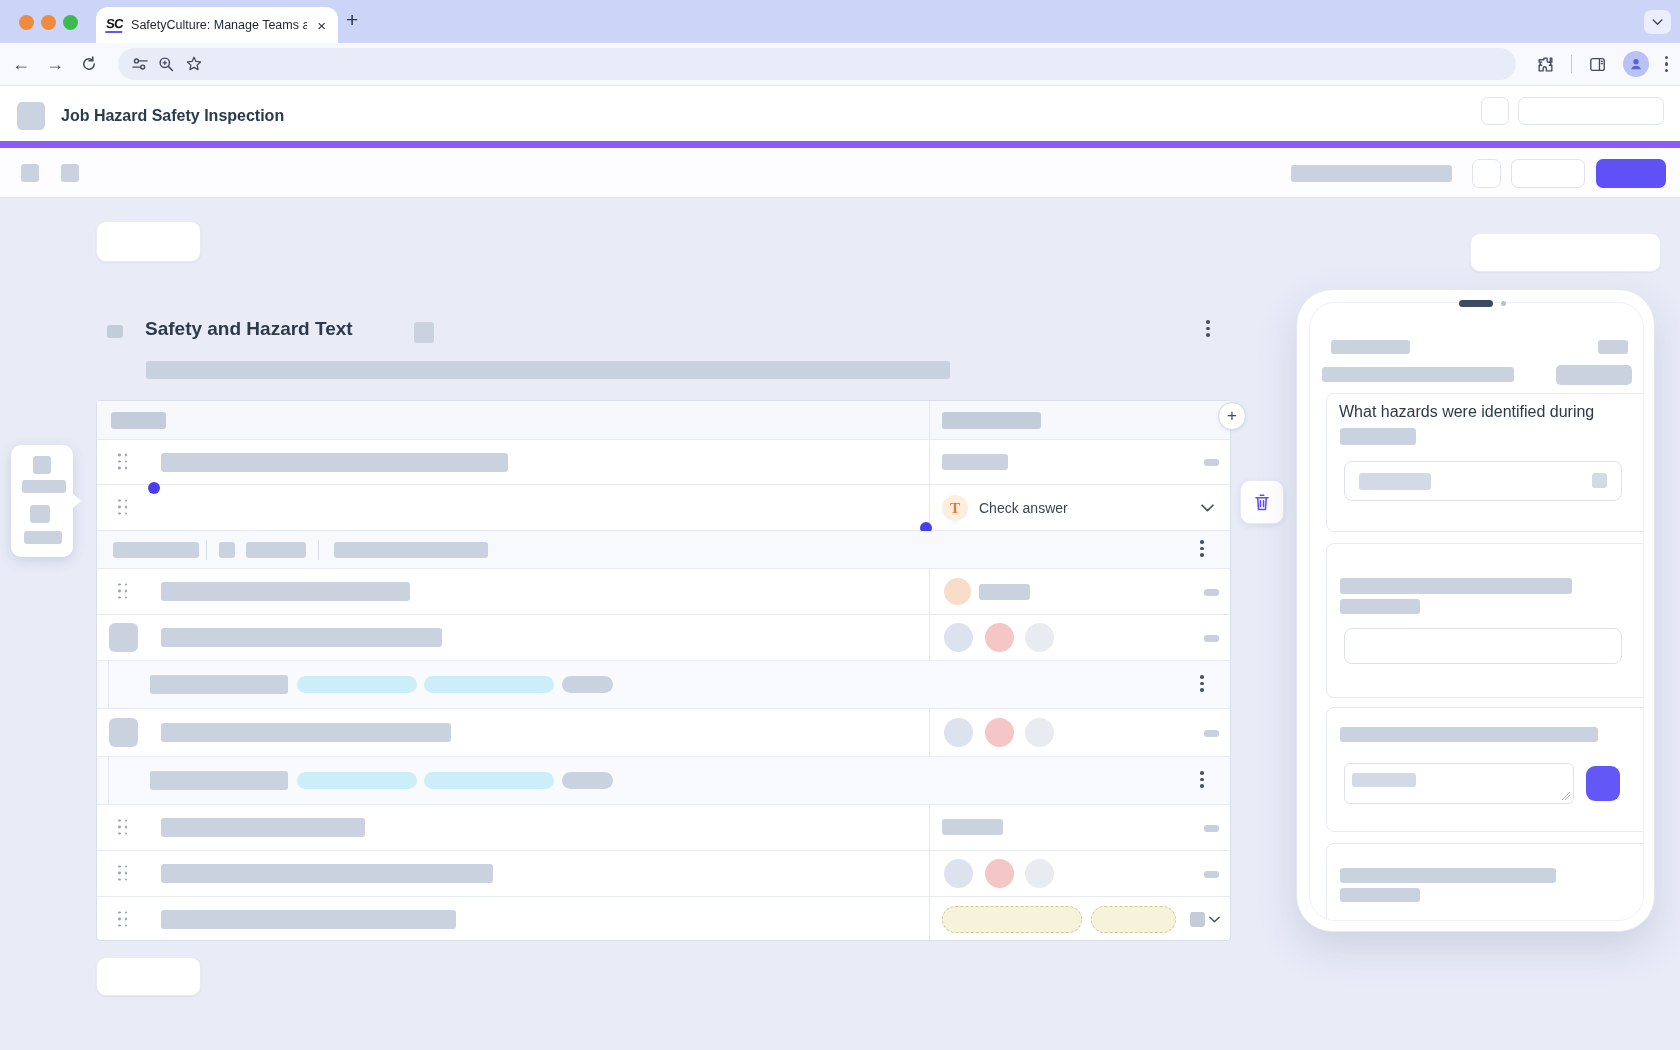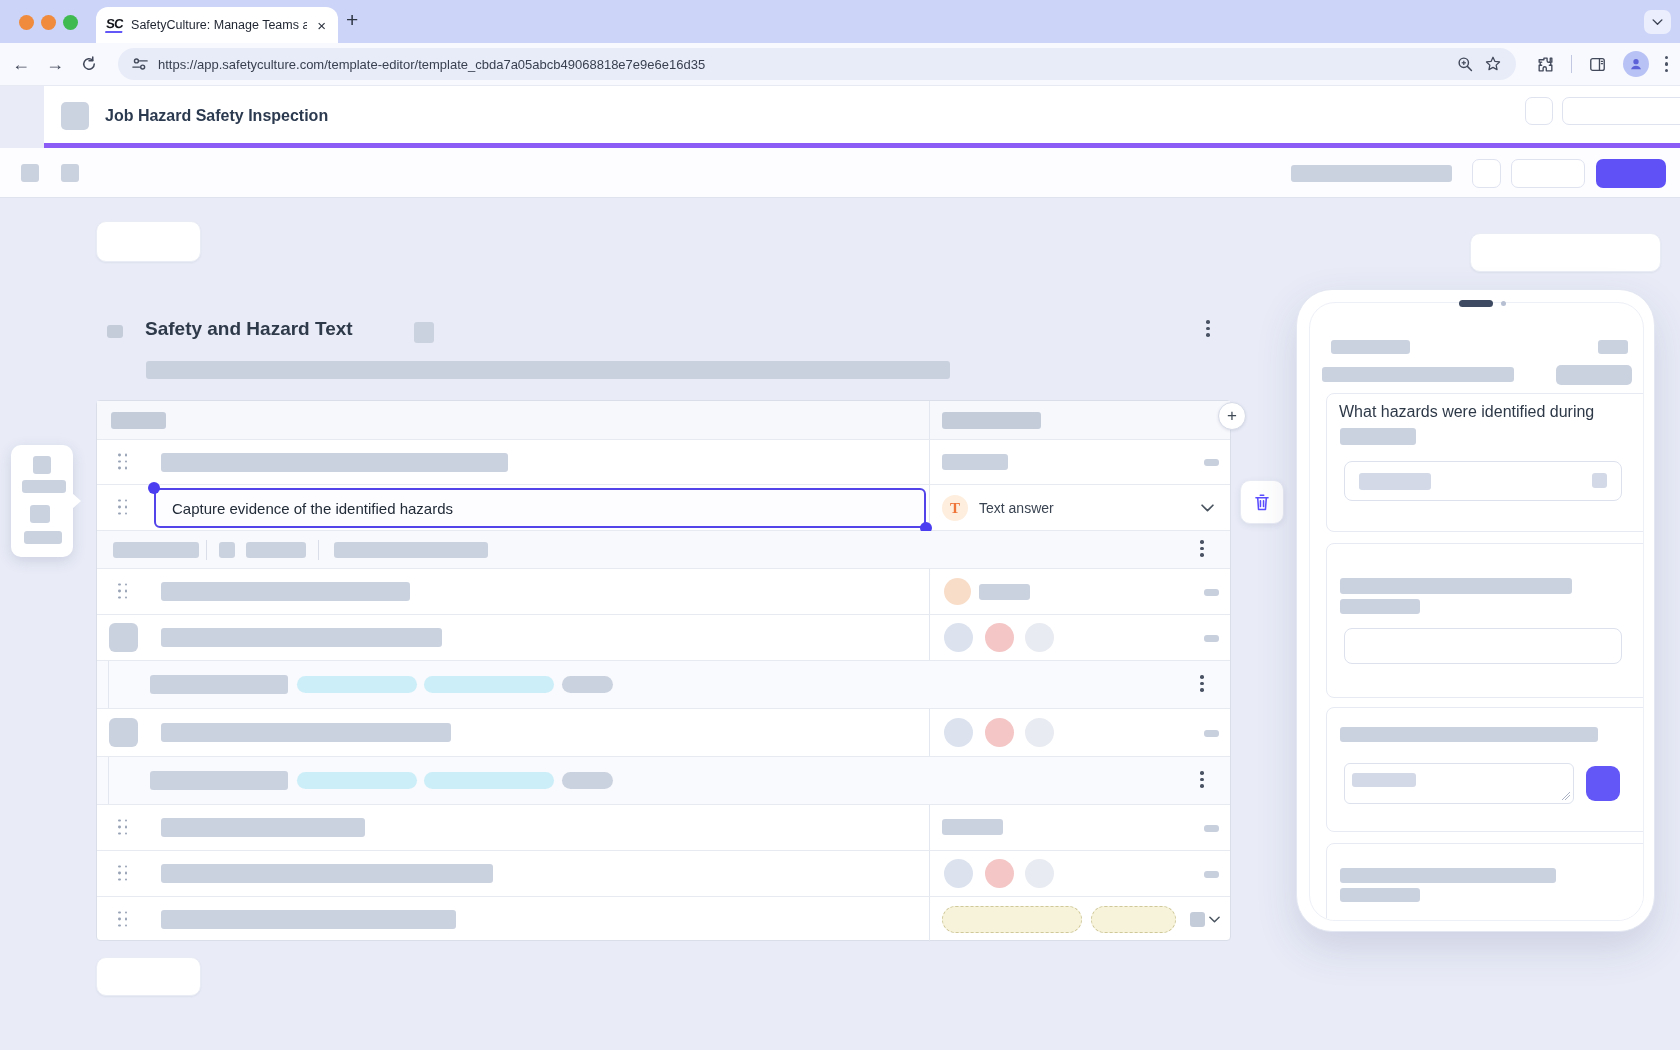--- a/index.html
+++ b/index.html
@@ -33,21 +33,21 @@
   .navic { font-size:18px; color:#42495a; line-height:1; }
   .urlbar { flex:1; height:32px; background:#e8ecf8; border-radius:16px; display:flex; align-items:center;
             padding:0 14px; gap:10px; margin:0 4px; }
   .url-text { flex:1; font-size:13px; color:#394050; white-space:nowrap; overflow:hidden; }
   .tb-divider { width:1px; height:18px; background:#c2c8e2; }
   .avatar { width:26px; height:26px; border-radius:50%; background:#b9c2f4; display:flex; align-items:center; justify-content:center; }
   .kebab { display:flex; flex-direction:column; gap:3px; align-items:center; }
   .kebab i { width:3.5px; height:3.5px; border-radius:50%; background:#4a5364; display:block; }
 
   
-  .app-header { position:relative; height:62px; background:#fff; border-bottom:5px solid #8b5cf6;margin-left:44px; }
+  .app-header { position:relative; height:62px; background:#fff; border-bottom:7px solid #8b5cf6; }
   .logo-sq { left:17px; top:16px; width:28px; height:28px; background:#ccd3e0; border-radius:5px; }
   .tpl-title { left:61px; top:21px; font-size:16px; font-weight:700; color:#2c3a50; }
   .segmented { left:641px; top:14px; width:399px; height:34px; border:1px solid #dbdff2; border-radius:9px;
                background:#fff; display:flex; padding:3px; }
   .seg-active { width:196px; background:#dde2fd; border-radius:6px; color:#5a4ce0; font-weight:700;
                 font-size:14px; display:flex; align-items:center; justify-content:center; }
   .seg-rest { flex:1; display:flex; align-items:center; justify-content:center; }
   .ghost-sq { background:#fff; border:1px solid #dfe3f0; border-radius:7px; }
 
   
@@ -141,21 +141,20 @@
       <path d="M19 12a7 7 0 1 1-2.05-4.95" fill="none" stroke="#42495a" stroke-width="2" stroke-linecap="round"></path>
       <path d="M17 2.5v5h-5" fill="none" stroke="#42495a" stroke-width="2" stroke-linecap="round" stroke-linejoin="round"></path>
     </svg>
   <div class="urlbar">
     <svg width="16" height="14" viewBox="0 0 18 14">
       <circle cx="5" cy="3.5" r="2.2" fill="none" stroke="#42495a" stroke-width="1.6"></circle>
         <line x1="8.5" y1="3.5" x2="17" y2="3.5" stroke="#42495a" stroke-width="1.6" stroke-linecap="round"></line>
       <circle cx="12" cy="10.5" r="2.2" fill="none" stroke="#42495a" stroke-width="1.6"></circle>
         <line x1="1" y1="10.5" x2="8.5" y2="10.5" stroke="#42495a" stroke-width="1.6" stroke-linecap="round"></line>
     </svg>
-    <span class="url-text">https://app.safetyculture.com/template-editor/template_cbda7a05abcb49068818e7e9e6e16d35</span>
     <svg width="17" height="17" viewBox="0 0 20 20">
         <circle cx="8" cy="8" r="5.5" fill="none" stroke="#42495a" stroke-width="1.7"></circle>
         <line x1="12.2" y1="12.2" x2="17" y2="17" stroke="#42495a" stroke-width="1.7" stroke-linecap="round"></line>
         <line x1="5.5" y1="8" x2="10.5" y2="8" stroke="#42495a" stroke-width="1.4"></line>
         <line x1="8" y1="5.5" x2="8" y2="10.5" stroke="#42495a" stroke-width="1.4"></line>
       </svg>
     <svg width="18" height="18" viewBox="0 0 24 24">
         <path d="M12 3l2.6 5.6 6.1.7-4.5 4.2 1.2 6-5.4-3-5.4 3 1.2-6L3.3 9.3l6.1-.7z" fill="none" stroke="#42495a" stroke-width="1.7" stroke-linejoin="round"></path>
       </svg>
   </div>
@@ -239,25 +238,24 @@
     <div class="trow" style="height:46px">
       <div class="vline"></div>
       <div class="drag">
           <i></i>
           <i></i>
           <i></i>
           <i></i>
           <i></i>
           <i></i>
         </div>
-      <div class="sel-box">Capture evidence of the identified hazards</div>
       <div class="sel-handle" style="left:51px;top:-3px"></div>
       <div class="sel-handle" style="left:823px;top:37px"></div>
       <div class="t-circle">T</div>
-      <div class="resp-label">Text answer</div>
+      <div class="resp-label">Check answer</div>
       <svg class="abs" style="left:1104px;top:19px" width="13" height="9" viewBox="0 0 12 8">
           <path d="M1 1l5 5 5-5" fill="none" stroke="#49535f" stroke-width="1.6" stroke-linecap="round" stroke-linejoin="round"></path>
         </svg>
     </div>
 
     <div class="trow" style="height:38px;background:#f8f9fd">
       <div class="abs skel" style="left:16px;top:11px;width:86px;height:16px"></div>
       <div class="abs" style="left:109px;top:9px;width:1px;height:20px;background:#d9dee9"></div>
       <div class="abs skel" style="left:122px;top:11px;width:16px;height:16px"></div>
       <div class="abs skel" style="left:149px;top:11px;width:60px;height:16px"></div>

